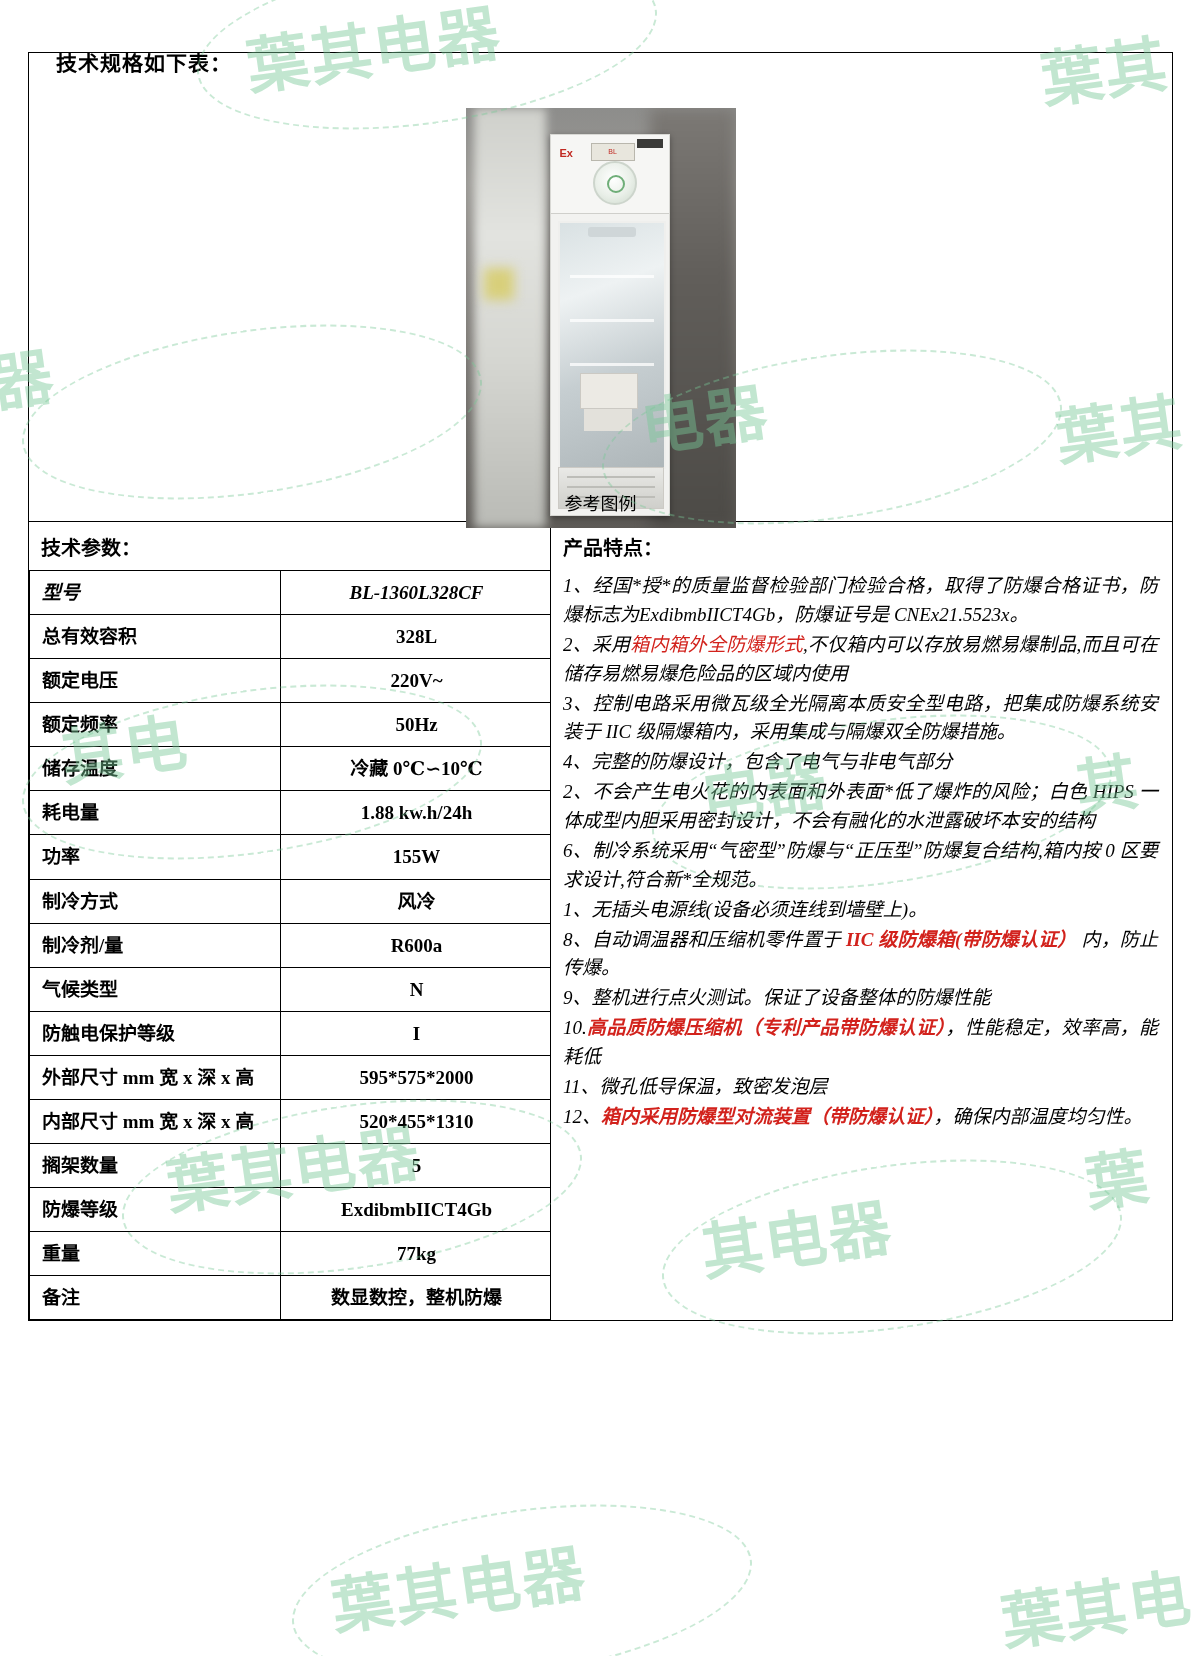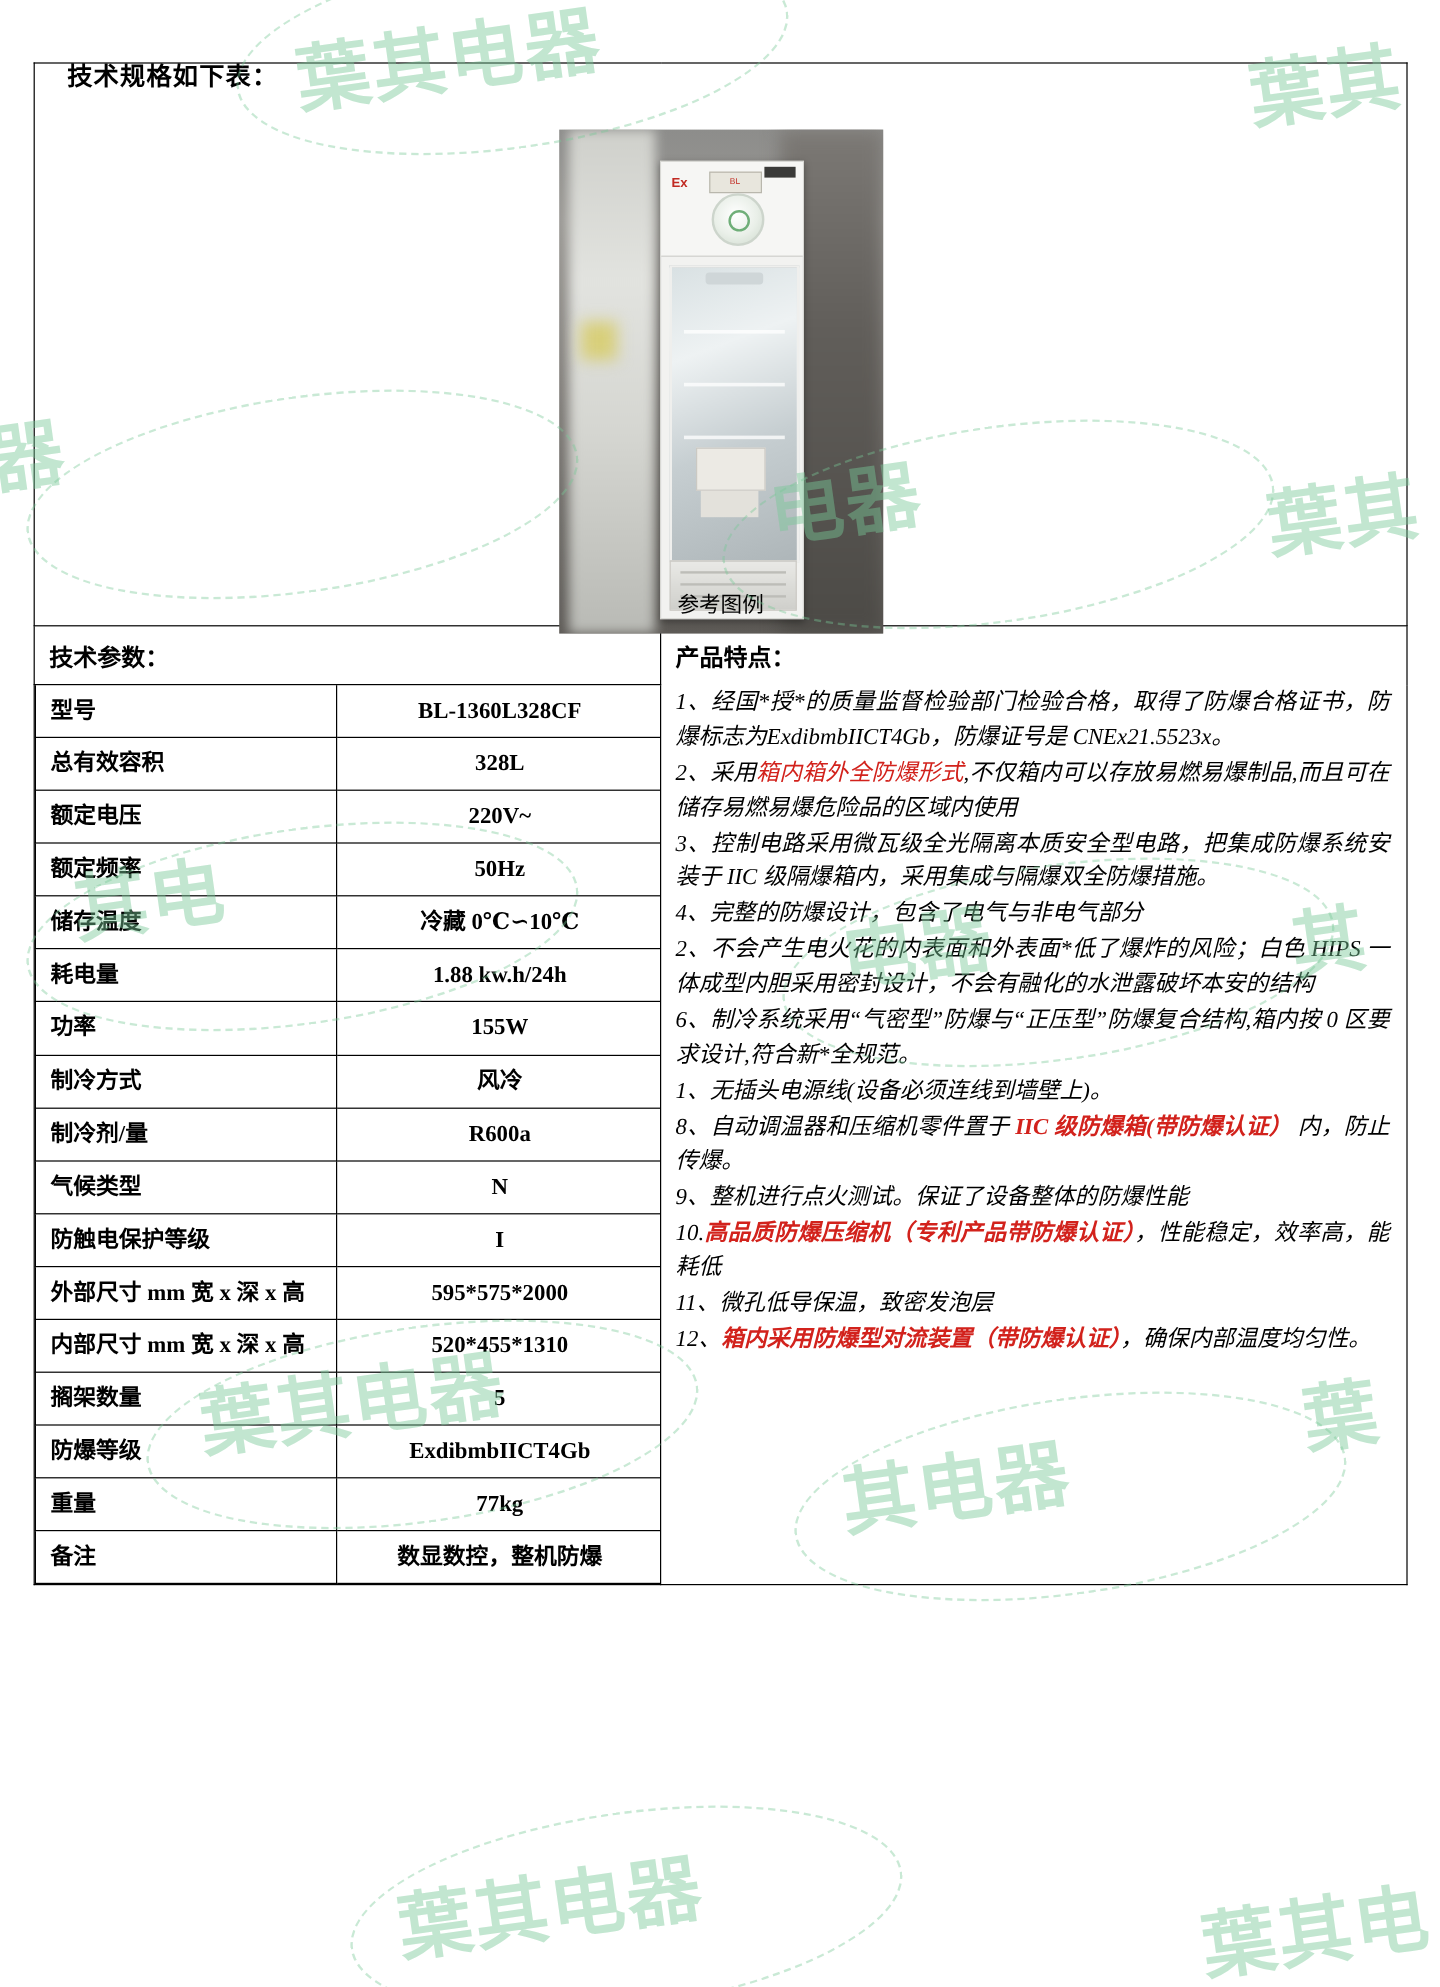--- a/index.html
+++ b/index.html
@@ -261,21 +261,21 @@
     line-height: 1.32;
   }
   .spec-table tr td:last-child { border-right: none; text-align: center; }
   .spec-table .k {
     width: 228px;
     font-weight: bold;
   }
   .spec-table .v {
     font-weight: bold;
   }
-  .spec-table tr:first-child td { border-top: none; }
+  .spec-table tr:first-child td { border-top: none; font-style: italic; }
   .feat-body {
     padding: 2px 14px 10px 12px;
     font-size: 19px;
     line-height: 1.52;
     text-align: justify;
     font-style: italic;
   }
   .feat-body p {
     margin: 0 0 1px 0;
   }

